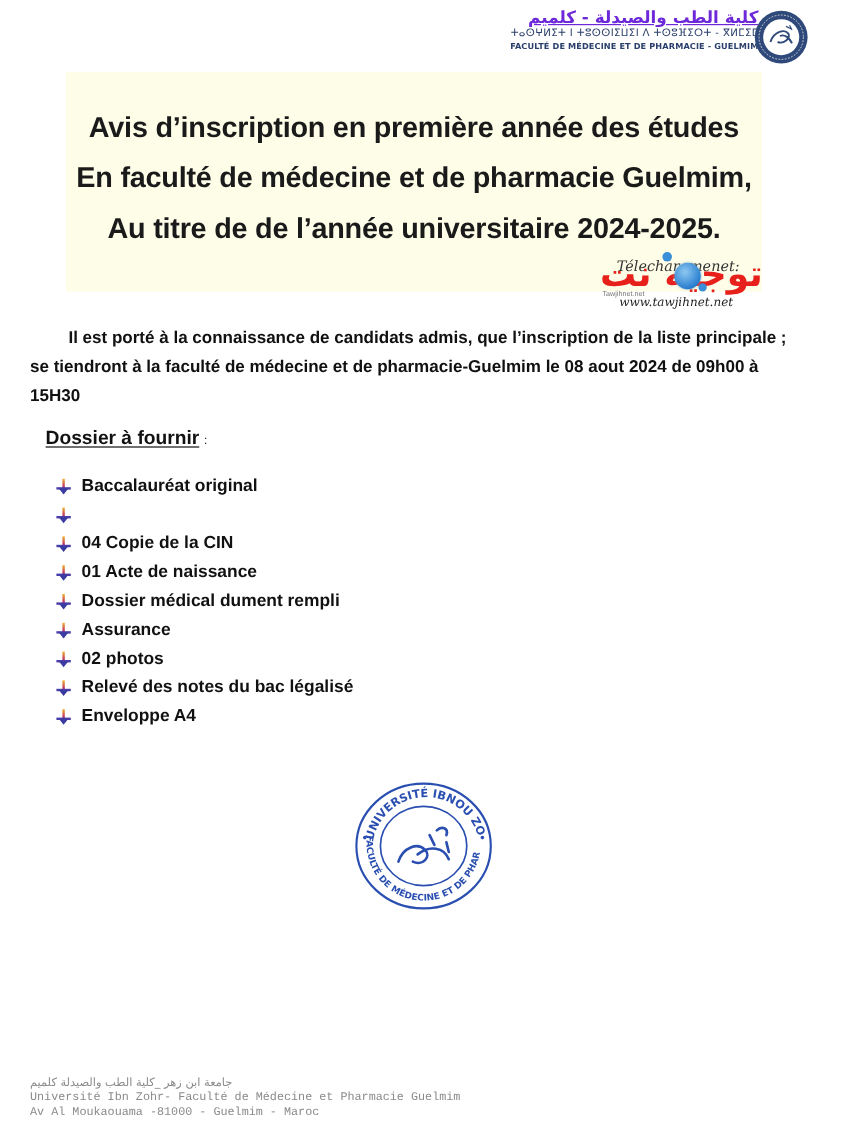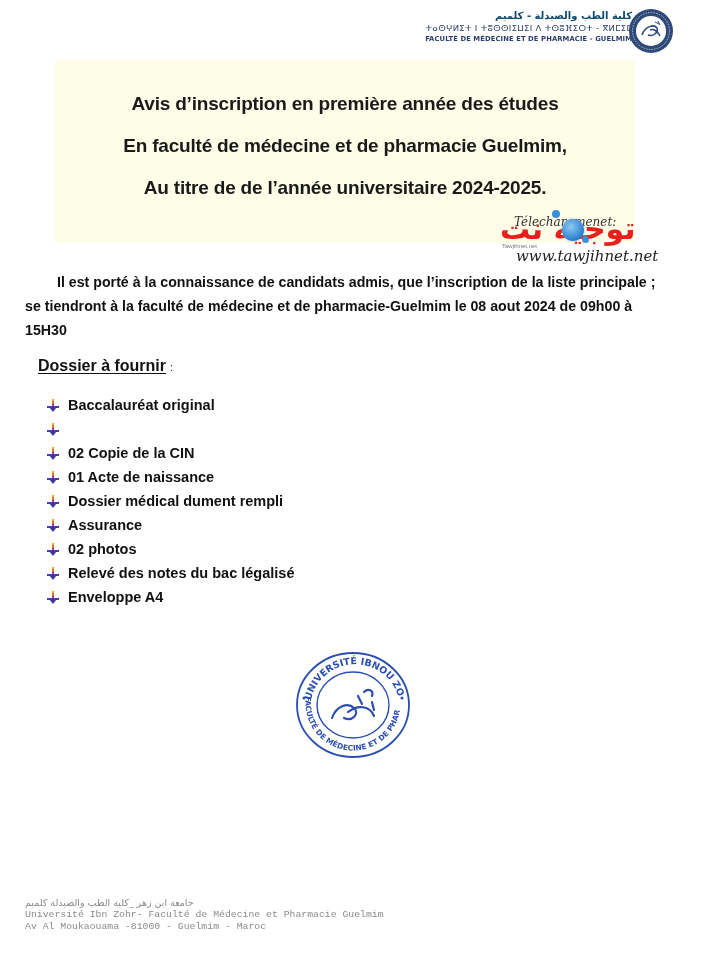--- a/index.html
+++ b/index.html
@@ -2,42 +2,42 @@
 <html><head>
   <meta charset="utf-8">
   <style>
     html, body { margin: 0; padding: 0; }
     body {
       width: 706px; height: 955px; background: #ffffff; position: relative;
       overflow: hidden; font-family: "Liberation Sans", "DejaVu Sans", sans-serif; color: #111;
     }
     .hdr-logo { position: absolute; top: 8px; left: 418px; width: 268px; height: 46px; }
     .hdr-text { position: absolute; left: 0; top: 0; width: 214px; text-align: right; }
-    .hdr-ar { font-family: "DejaVu Sans", sans-serif; font-size: 10px; color: #0c4a6e; font-weight: bold; line-height: 15px; direction: rtl; text-align: right; }
+    .hdr-ar { font-family: "DejaVu Sans", sans-serif; font-size: 14px; color: #6d28d9; font-weight: bold; line-height: 15px; direction: rtl; text-align: right; text-decoration: underline; }
     .hdr-tif { font-family: "DejaVu Sans", sans-serif; font-size: 8.5px; color: #2a3f6b; line-height: 11px; letter-spacing: 0.3px; }
     .hdr-fr { font-family: "DejaVu Sans", sans-serif; font-size: 6.8px; color: #2a3f6b; font-weight: bold; line-height: 10px; letter-spacing: 0.1px; }
     .hdr-seal { position: absolute; left: 210px; top: 0px; width: 46px; height: 46px; }
 
     .title-box {
       position: absolute; left: 55px; top: 60px; width: 580px; height: 183px;
       background: #fdfde8;
     }
     .title-line {
       position: absolute; left: 0; width: 100%; text-align: center;
-      font-family: "Liberation Sans", sans-serif; font-weight: bold; font-size: 19px; color: #1a1a1a;
+      font-family: "Liberation Sans", sans-serif; font-weight: bold; font-size: 24px; color: #1a1a1a;
       letter-spacing: -0.2px;
     }
     .wm { position: absolute; left: 500px; top: 196px; width: 160px; height: 72px; }
     .wm-label { position: absolute; left: 14px; top: 4px; font-family: "DejaVu Serif", serif; font-style: italic; font-size: 12px; color: #333; margin-top: 15px; }
     .wm-ar { position: absolute; left: 0px; top: 16px; font-family: "DejaVu Sans", sans-serif; font-weight: bold; font-size: 30px; color: #e8201c; direction: rtl; line-height: 34px; width: 160px; text-align: left; }
     .wm-ball { position: absolute; left: 62px; top: 23px; width: 22px; height: 22px; border-radius: 50%; background: radial-gradient(circle at 40% 35%, #8ec8f2, #2a7fd0 70%, #1c5fa8); box-shadow: 0 0 2px #7ab; }
     .wm-ball-s { position: absolute; left: 52px; top: 14px; width: 8px; height: 8px; border-radius: 50%; background: #3b8ed8; }
     .wm-ball-s2 { position: absolute; left: 82px; top: 40px; width: 7px; height: 7px; border-radius: 50%; background: #3b8ed8; }
     .wm-small { position: absolute; left: 2px; top: 47px; font-size: 6px; color: #777; }
-    .wm-url { position: absolute; left: 16px; top: 51px; font-family: "DejaVu Serif", serif; font-style: italic; font-size: 15px; color: #222; }
+    .wm-url { position: absolute; left: 16px; top: 51px; font-family: "DejaVu Serif", serif; font-style: italic; font-size: 10px; color: #222; }
 
     .para { position: absolute; left: 25px; top: 270px; width: 660px; font-family: "Liberation Sans", sans-serif; font-weight: bold; font-size: 14.2px; line-height: 24px; color: #111; }
     .para .indent { display: inline-block; width: 32px; }
 
     .dossier-title { position: absolute; left: 38px; top: 357px; font-family: "Liberation Sans", sans-serif; font-weight: bold; font-size: 16px; color: #111; }
     .dossier-title u { text-decoration: underline; text-underline-offset: 2px; }
     .dossier-title .colon { font-size: 10px; font-weight: normal; margin-left: 4px; }
 
     .items { position: absolute; left: 46px; top: 393px; margin: 0; padding: 0; list-style: none; }
     .items li { height: 24px; display: flex; align-items: center; font-family: "Liberation Sans", sans-serif; font-weight: bold; font-size: 14.5px; color: #111; }
@@ -110,21 +110,21 @@
         <span class="h"></span>
         <span class="a"></span>
       </span>
     </li>
   <li>
       <span class="bullet">
         <span class="v"></span>
         <span class="h"></span>
         <span class="a"></span>
       </span>
-      <span>02 Copie de la CIN</span>
+      <span>04 Copie de la CIN</span>
     </li>
   <li>
       <span class="bullet">
         <span class="v"></span>
         <span class="h"></span>
         <span class="a"></span>
       </span>
       <span>01 Acte de naissance</span>
     </li>
   <li>

